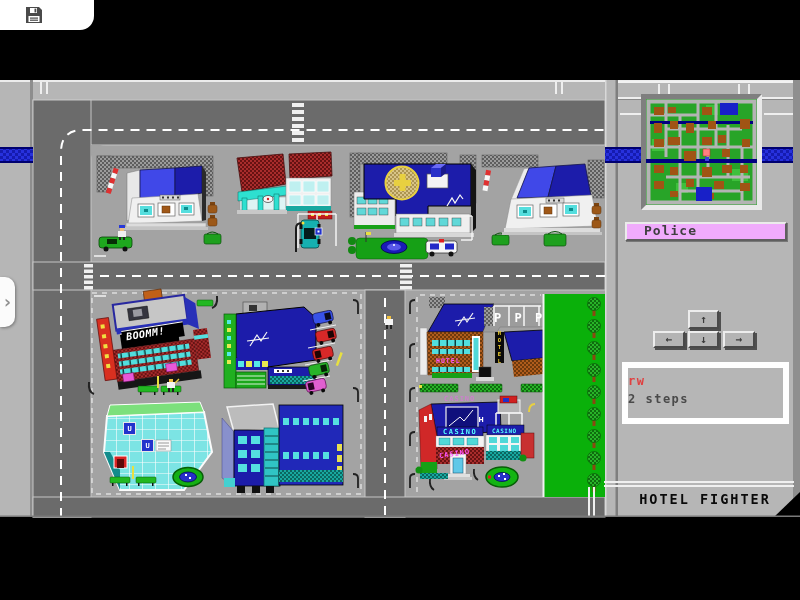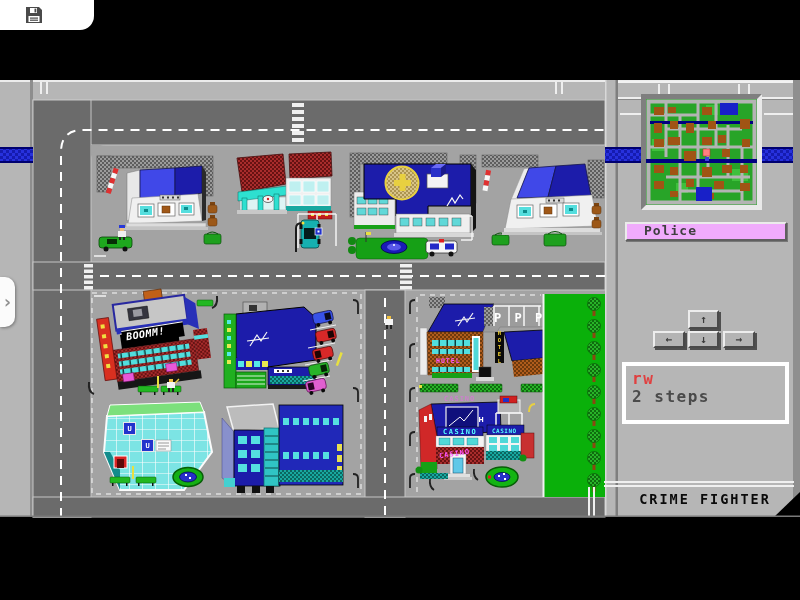--- a/index.html
+++ b/index.html
@@ -19,21 +19,21 @@
                  border:5px solid;border-color:#7f7f7f #e9e9e9 #e9e9e9 #7f7f7f;background:#28a428;}
   .panel-btn{left:625px;width:162px;height:19px;box-sizing:border-box;background:#f0abfc;
              border:2px solid;border-color:#ebebeb #5f5f5f #5f5f5f #ebebeb;box-shadow:1px 1px 0 #777;
              font-size:13px;font-weight:bold;color:#3f3f3f;letter-spacing:1px;line-height:14px;
              padding-left:17px;cursor:pointer;}
   .key{box-sizing:border-box;background:#b4b4b4;border:2px solid;
        border-color:#ededed #4a4a4a #4a4a4a #ededed;box-shadow:2px 2px 0 #4f4f4f;
        display:flex;align-items:center;justify-content:center;font-size:11px;font-weight:bold;
        color:#3c3c3c;cursor:pointer;}
   #status-box{left:622px;top:362px;width:167px;height:62px;box-sizing:border-box;
-              border:4px solid #ffffff;padding:4px 6px;font-size:16px;font-weight:bold;
+              border:6px solid #ffffff;padding:4px 0;font-size:12px;font-weight:bold;
               letter-spacing:1.5px;line-height:18px;color:#4a4a4a;}
   #status-player{color:#e04040;}
   #game-title{left:610px;top:491px;width:190px;text-align:center;font-size:13.5px;font-weight:bold;
               letter-spacing:2px;color:#0a0a0a;}
   
   .lbl{position:absolute;white-space:nowrap;font-weight:bold;}
   #lbl-boomm{left:122px;top:326px;width:58px;height:14px;background:#000;color:#fff;
              font-size:10px;font-style:italic;letter-spacing:.5px;padding-left:4px;
              border-top:1px solid #fff;transform:rotate(-9deg);}
   .metro-u{width:11px;height:11px;background:#2233cc;border:1px solid #e8e8e8;color:#fff;
@@ -774,21 +774,21 @@
     </div>
 <div class="abs key" style="left:723px;top:331px;width:32px;height:17px;">
   <span>→</span>
     </div>
 
 <div class="abs" id="status-box">
   <div id="status-player">rw</div>
   <div>2 steps</div>
 </div>
 
-<div class="abs" id="game-title">CRIME FIGHTER</div>
+<div class="abs" id="game-title">HOTEL FIGHTER</div>
 
 <div class="abs" id="save-btn">
   <svg width="20" height="20" viewBox="0 0 20 20">
     <path d="M2,2 h13 l3,3 v13 h-16 z" fill="#4a4a4a"></path>
     <rect x="6" y="3" width="7" height="5" fill="#fff"></rect>
         <rect x="10.5" y="3.6" width="1.8" height="3.8" fill="#4a4a4a"></rect>
     <rect x="4.5" y="11" width="11" height="6" fill="#fff"></rect>
     <rect x="6" y="12.5" width="8" height="1.2" fill="#4a4a4a"></rect>
         <rect x="6" y="14.6" width="8" height="1.2" fill="#4a4a4a"></rect>
   </svg>

